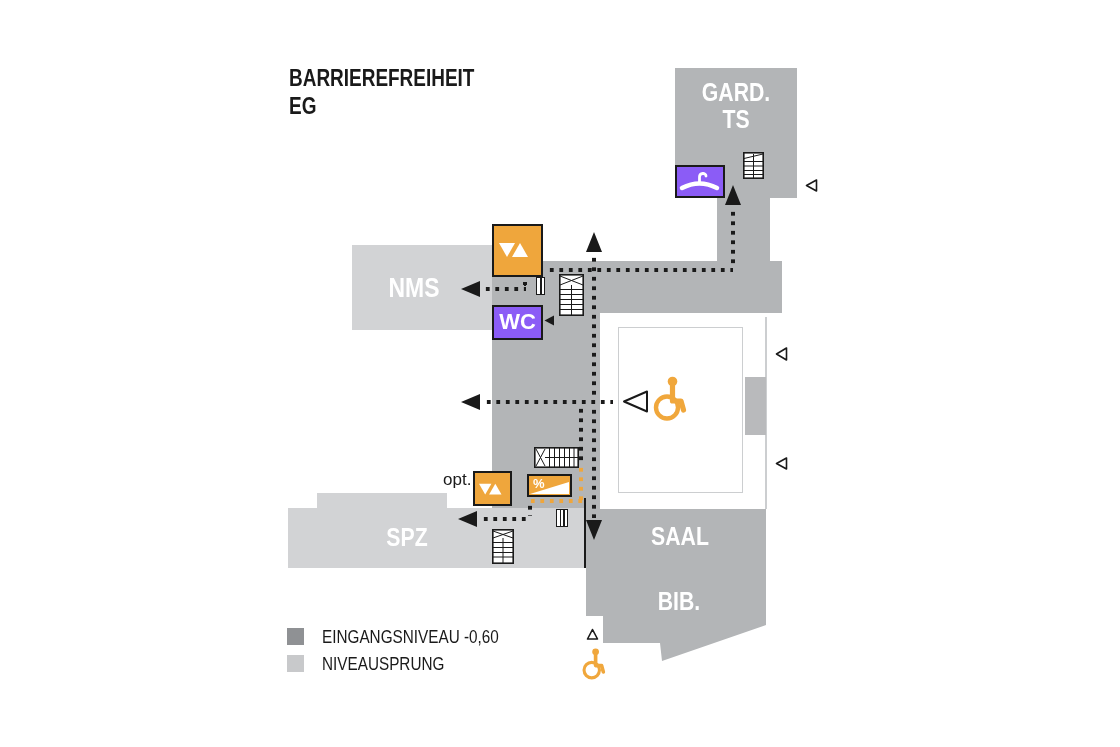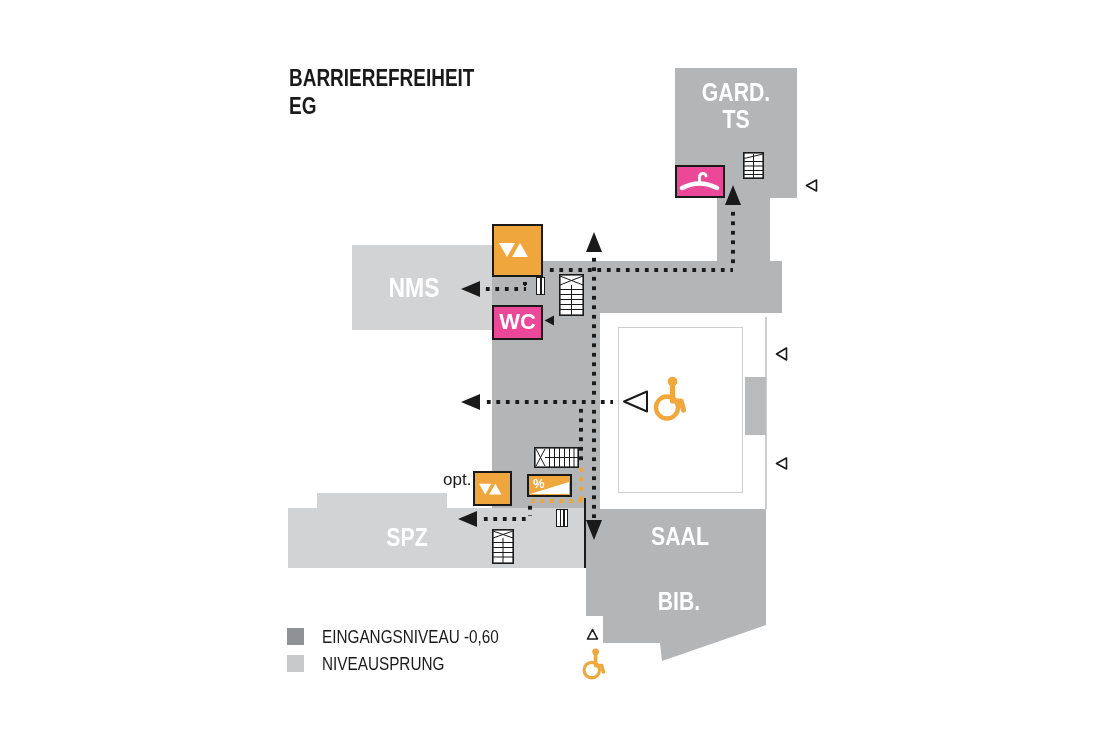--- a/index.html
+++ b/index.html
@@ -22,21 +22,21 @@
       background-size:6px 9.5px;background-repeat:repeat-y;}
   
   .ar-up{width:0;height:0;border-left:8px solid transparent;border-right:8px solid transparent;
          border-bottom:20px solid #1a1a1a;}
   .ar-down{width:0;height:0;border-left:8px solid transparent;border-right:8px solid transparent;
          border-top:20px solid #1a1a1a;}
   .ar-left{width:0;height:0;border-top:8px solid transparent;border-bottom:8px solid transparent;
          border-right:19px solid #1a1a1a;}
   
   .box-orange{background:#efa63c;border:2.5px solid #1a1a1a;box-sizing:border-box;}
-  .box-green{background:#ec4899;border:2.5px solid #1a1a1a;box-sizing:border-box;}
+  .box-green{background:#8b5cf6;border:2.5px solid #1a1a1a;box-sizing:border-box;}
   .door{background:#fff;border:1.6px solid #1a1a1a;box-sizing:border-box;}
   .door-leaf{position:absolute;top:0;bottom:0;width:1.6px;background:#1a1a1a;}
   .swatch{width:17px;height:17px;}
 </style>
 </head>
 <body>
 
 <div id="canvas">
 
   <div class="abs black-label" style="left:289px;top:64px;font-size:24px;font-weight:bold;line-height:28px;transform:scaleX(0.79);transform-origin:left top;">

